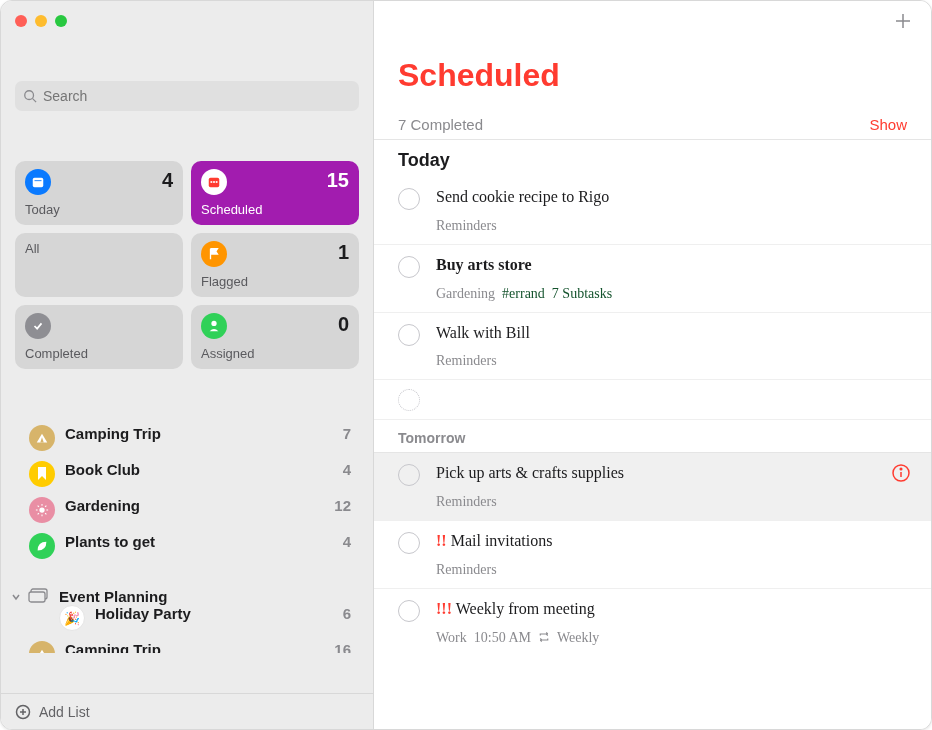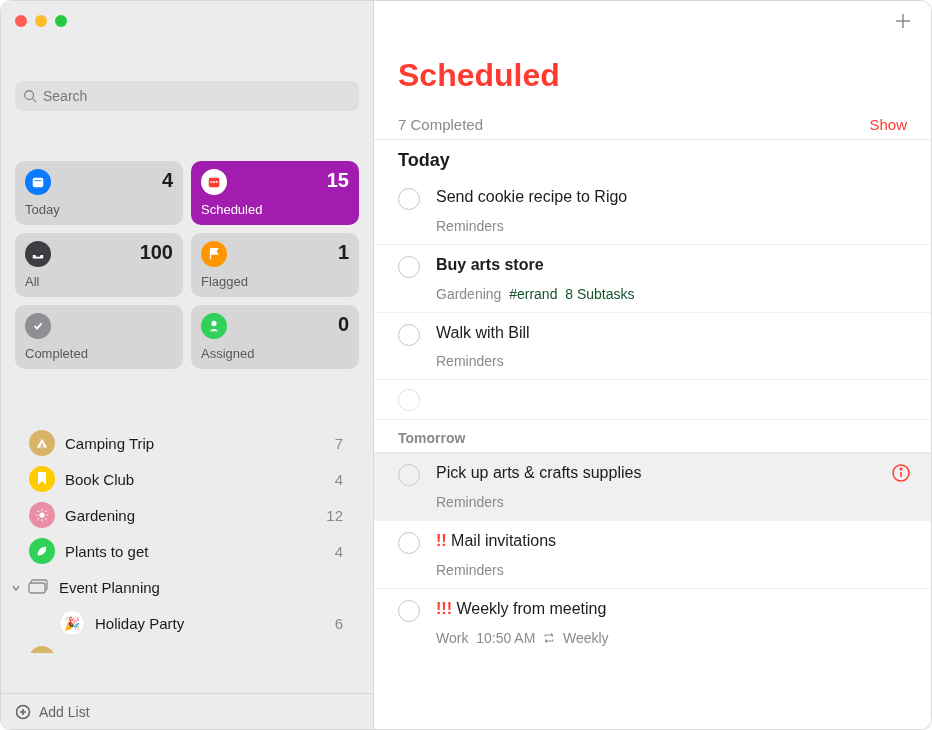--- a/index.html
+++ b/index.html
@@ -17,43 +17,43 @@
 .search input { border: none; background: transparent; outline: none; font-size: 14px; color: #1c1c1e; width: 100%;}
 .smart-grid { display: grid; grid-template-columns: 1fr 1fr; gap: 8px; padding: 0 14px 12px;}
 .smart-card { background: #d6d6d6; border-radius: 10px; padding: 8px 10px; height: 64px; display: flex; flex-direction: column; justify-content: space-between; cursor: pointer;}
 .smart-card.active { background: #a21caf; color: #fff;}
 .smart-card .top-row { display: flex; justify-content: space-between; align-items: flex-start;}
 .smart-card .cnt { font-size: 20px; font-weight: 700; }
 .smart-card .lbl { font-size: 13px; font-weight: 500; color: #5a5a5e;}
 .smart-card.active .lbl { color: #fff; }
 .icon-circle { width: 26px; height: 26px; border-radius: 50%; display: flex; align-items: center; justify-content: center; color: #fff; flex-shrink: 0;}
 .lists { flex: 1; overflow: hidden; padding-top: 4px;}
-.list-row { display: flex; align-items: center; height: 36px; padding: 0 30px 0 28px; font-size: 15px; cursor: pointer;}
+.list-row { display: flex; height: 36px; padding: 0 22px 0 28px; font-size: 15px; cursor: pointer; font-weight: bold;}
 .list-row .dot { width: 26px; height: 26px; border-radius: 50%; display: flex; align-items: center; justify-content: center; color: #fff; font-size: 13px; margin-right: 10px; flex-shrink: 0;}
 .list-row .nm { flex: 1; }
 .list-row .ct { color: #8a8a8e; }
-.group-row { display: flex; align-items: center; height: 36px; padding: 0 22px 0 8px; font-weight: 400; font-size: 15px; cursor: pointer;}
+.group-row { display: flex; align-items: flex-end; height: 36px; padding: 0 22px 0 8px; font-weight: 700; font-size: 15px; cursor: pointer;}
 .group-row .chev { width: 14px; text-align: center; color: #8a8a8e; margin-right: 4px;}
 .group-row .gicon { width: 24px; height: 18px; margin-right: 8px; display:flex; align-items:center; justify-content:center;}
 .child-row { padding-left: 58px; }
 .footer { display: flex; align-items: center; height: 36px; padding: 12px 14px; color: #636366; font-size: 14px; border-top: 1px solid #d8d8d8; cursor: pointer;}
 .footer svg { margin-right: 8px; }
 .main { flex: 1; display: flex; flex-direction: column; background: #fff;}
 .main-top { height: 40px; display: flex; align-items: center; justify-content: flex-end; padding: 0 18px;}
 .main-top svg { color: #8a8a8e; cursor: pointer;}
 .main-header { padding: 16px 24px 8px; }
 .main-header h1 { font-size: 32px; font-weight: 700; color: #ff3b30;}
 .summary-row { display: flex; align-items: center; justify-content: space-between; padding: 14px 24px 6px; color: #8a8a8e; font-size: 15px; border-bottom: 1px solid #e5e5e5;}
 .summary-row .show { color: #ff3b30; cursor: pointer;}
 .section-h { font-size: 18px; font-weight: 700; padding: 10px 24px 6px;}
 .section-h.sub { font-size: 14px; font-weight: 600; color: #8a8a8e; padding: 10px 24px 6px; border-bottom: 1px solid #e5e5e5;}
 .task { display: flex; padding: 10px 20px 10px 24px; border-bottom: 1px solid #efefef; cursor: pointer; align-items: flex-start;}
 .task .circle { width: 22px; height: 22px; border-radius: 50%; border: 1.5px solid #c7c7cc; margin-right: 16px; flex-shrink: 0; margin-top: 1px;}
 .task .circle.dotted { border: 1.5px dotted #c7c7cc; }
-.task .body { flex: 1; }
+.task .body { flex: 1; font-family: Liberation Serif, serif; }
 .task .title-line { font-size: 16px; line-height: 1.3;}
 .task .title-line.bold { font-weight: 600;}
 .task .meta { font-size: 14px; color: #8a8a8e; margin-top: 10px;}
 .task .meta .tag { color: #14532d;}
 .task .prio { color: #ff3b30; font-weight: 600;}
 .task.selected { background: #f0f0f0;}
 .task .info { color: #ff3b30; margin-left: 10px; cursor: pointer;}
 .task.placeholder { padding: 8px 24px;}
 .cut-dot { width: 26px; height: 26px; border-radius: 50%; background: #007aff; margin-left: 28px; margin-top: 4px;}
 </style>
@@ -101,28 +101,20 @@
                 <rect x="7" y="7" width="2" height="2" fill="#fff"></rect>
                 <rect x="10" y="7" width="2" height="2" fill="#fff"></rect>
               </svg>
           </div>
           <div class="cnt">15</div>
         </div>
         <div class="lbl">Scheduled</div>
       </div>
 
       <div class="smart-card">
-        <div class="top-row">
-          <div class="icon-circle" style="background:#3d3d41;">
-            <svg width="14" height="14" viewBox="0 0 16 16" fill="#fff">
-                <path d="M2 9 L5 9 L6 11 L10 11 L11 9 L14 9 L14 13 L2 13 Z"></path>
-              </svg>
-          </div>
-          <div class="cnt">100</div>
-        </div>
         <div class="lbl">All</div>
       </div>
 
       <div class="smart-card">
         <div class="top-row">
           <div class="icon-circle" style="background:#ff9500;">
             <svg width="14" height="14" viewBox="0 0 16 16" fill="#fff">
                 <path d="M4 2 L4 14 M4 2 L12 2 L10 5 L12 8 L4 8" stroke="#fff" stroke-width="1.5" fill="#fff"></path>
               </svg>
           </div>
@@ -274,21 +266,21 @@
         <div class="title-line">Send cookie recipe to Rigo</div>
         <div class="meta"><span>Reminders</span></div>
       </div>
     </div>
 
     <div class="task">
       <div class="circle"></div>
       <div class="body">
         <div class="title-line bold">Buy arts store</div>
         <div class="meta">
-          <span>Gardening</span>&nbsp;&nbsp;<span class="tag">#errand</span>&nbsp;&nbsp;<span class="tag">8 Subtasks</span>
+          <span>Gardening</span>&nbsp;&nbsp;<span class="tag">#errand</span>&nbsp;&nbsp;<span class="tag">7 Subtasks</span>
         </div>
       </div>
     </div>
 
     <div class="task">
       <div class="circle"></div>
       <div class="body">
         <div class="title-line">Walk with Bill</div>
         <div class="meta"><span>Reminders</span></div>
       </div>

